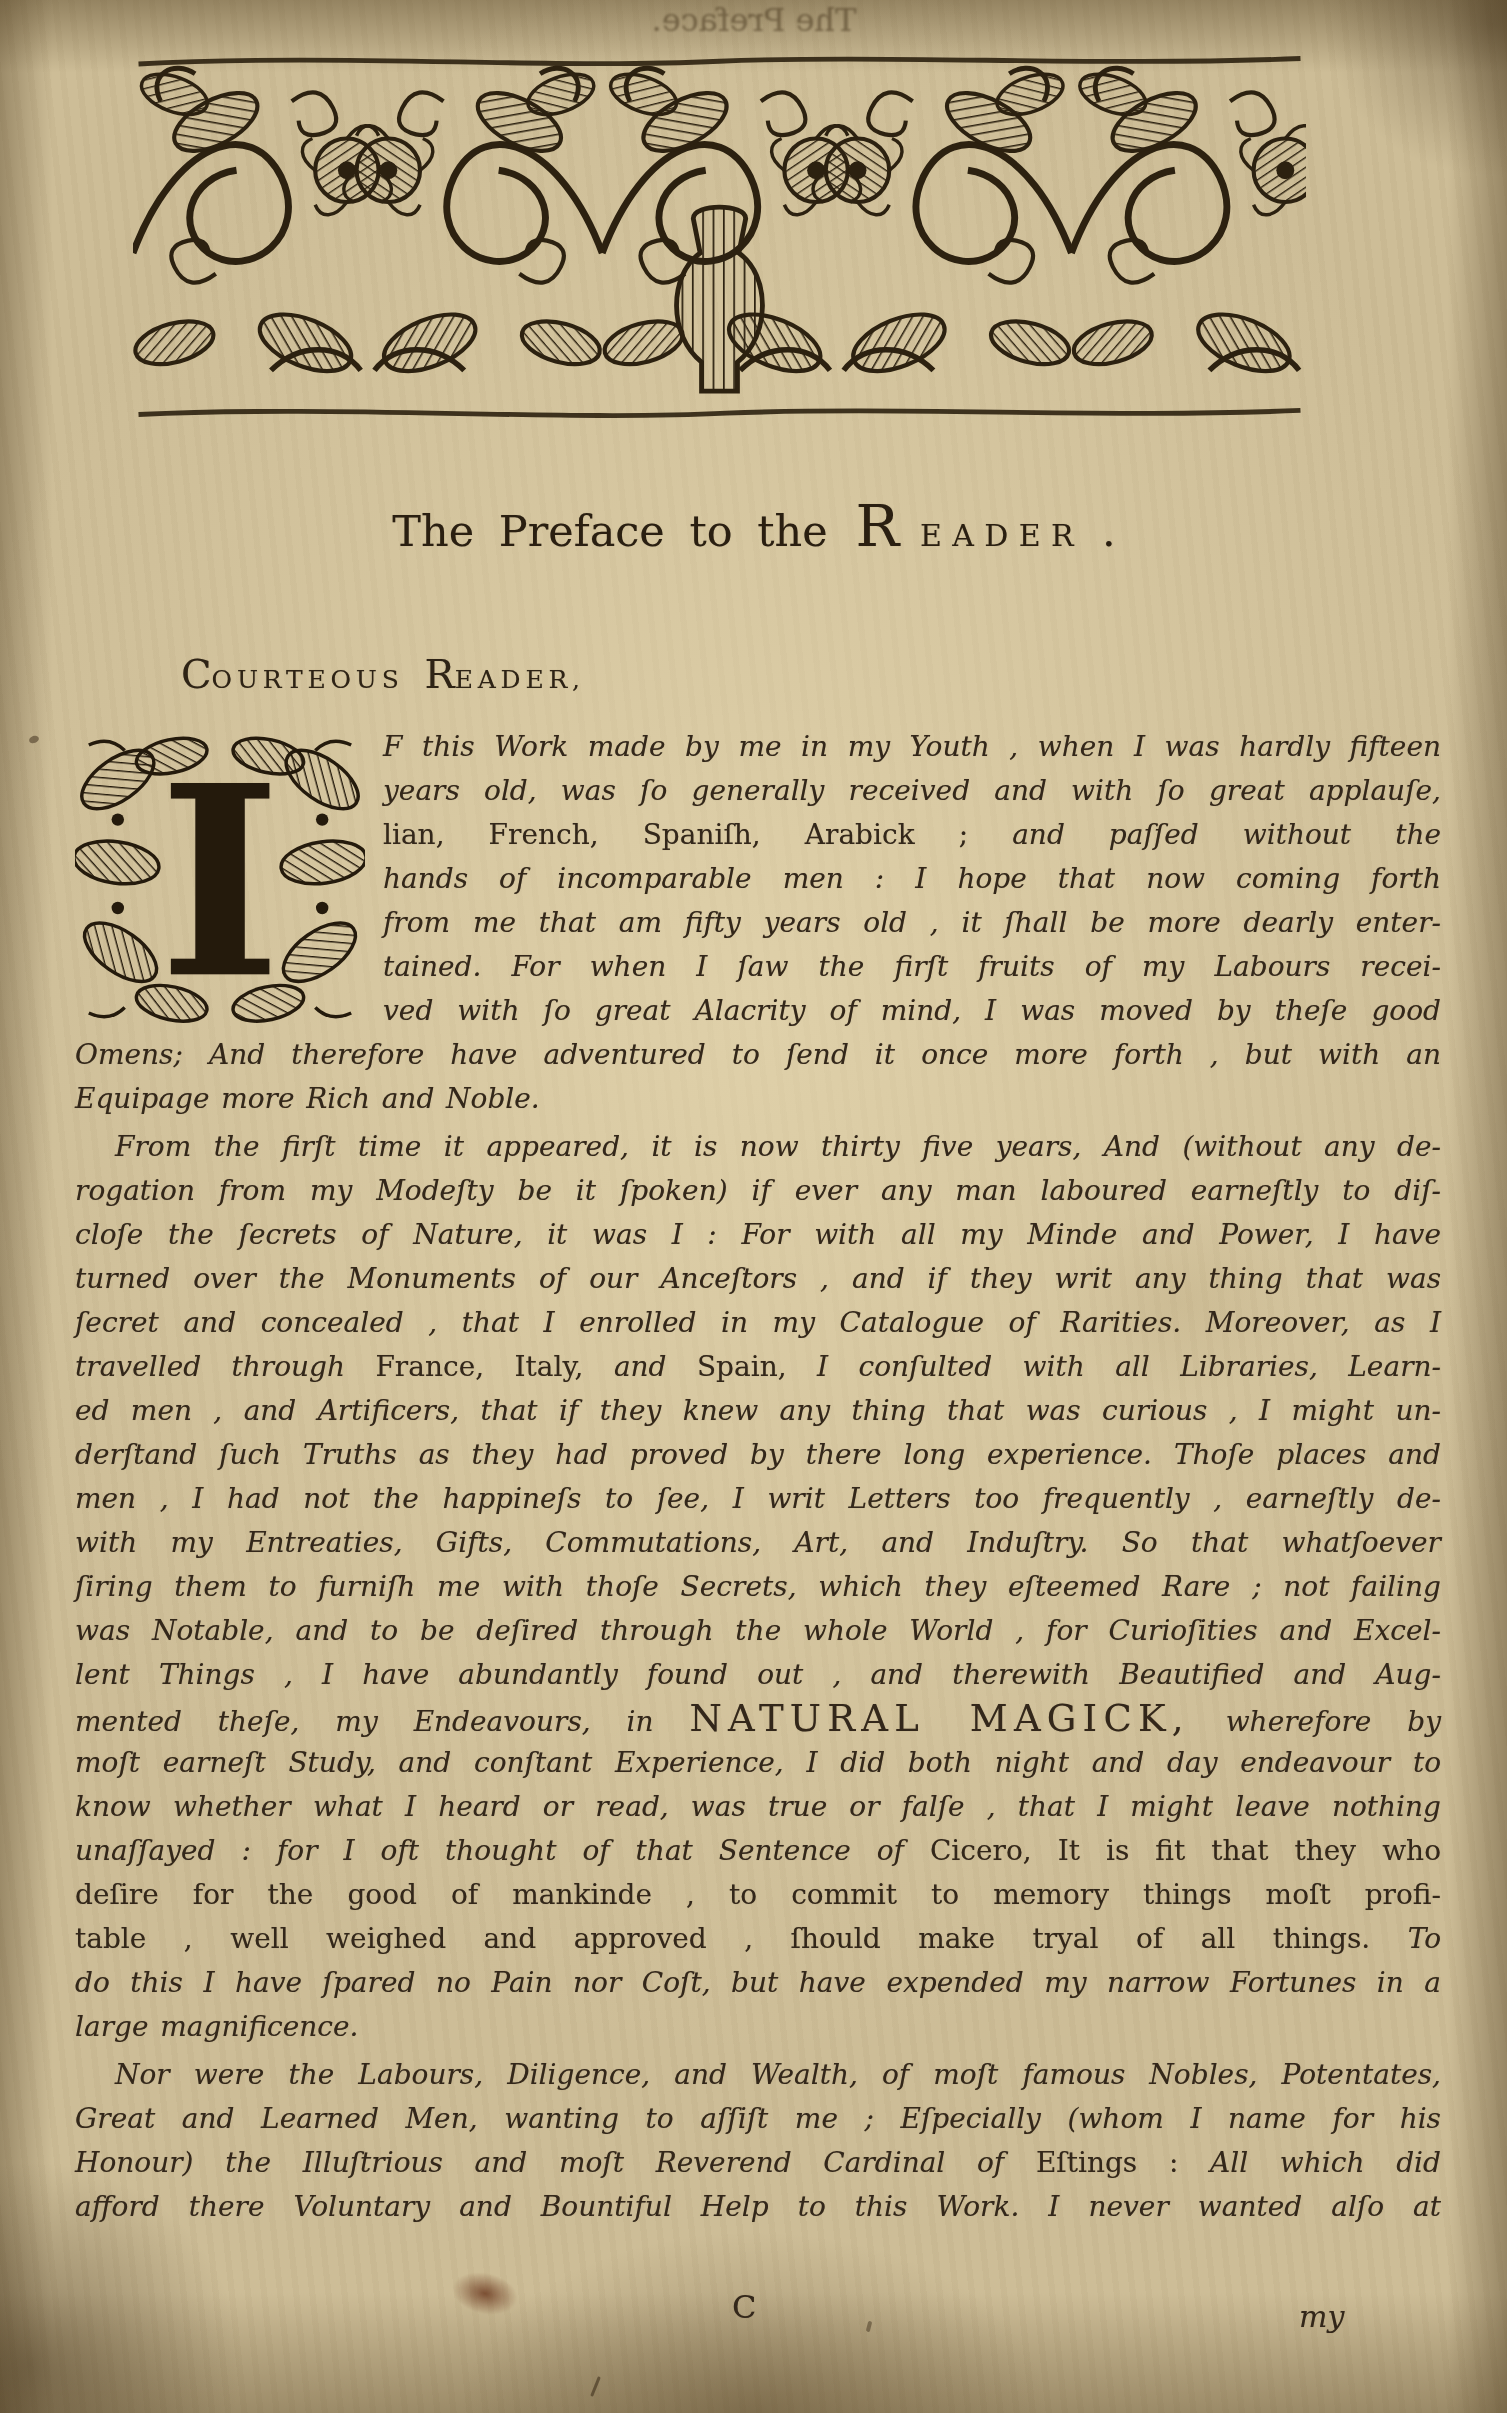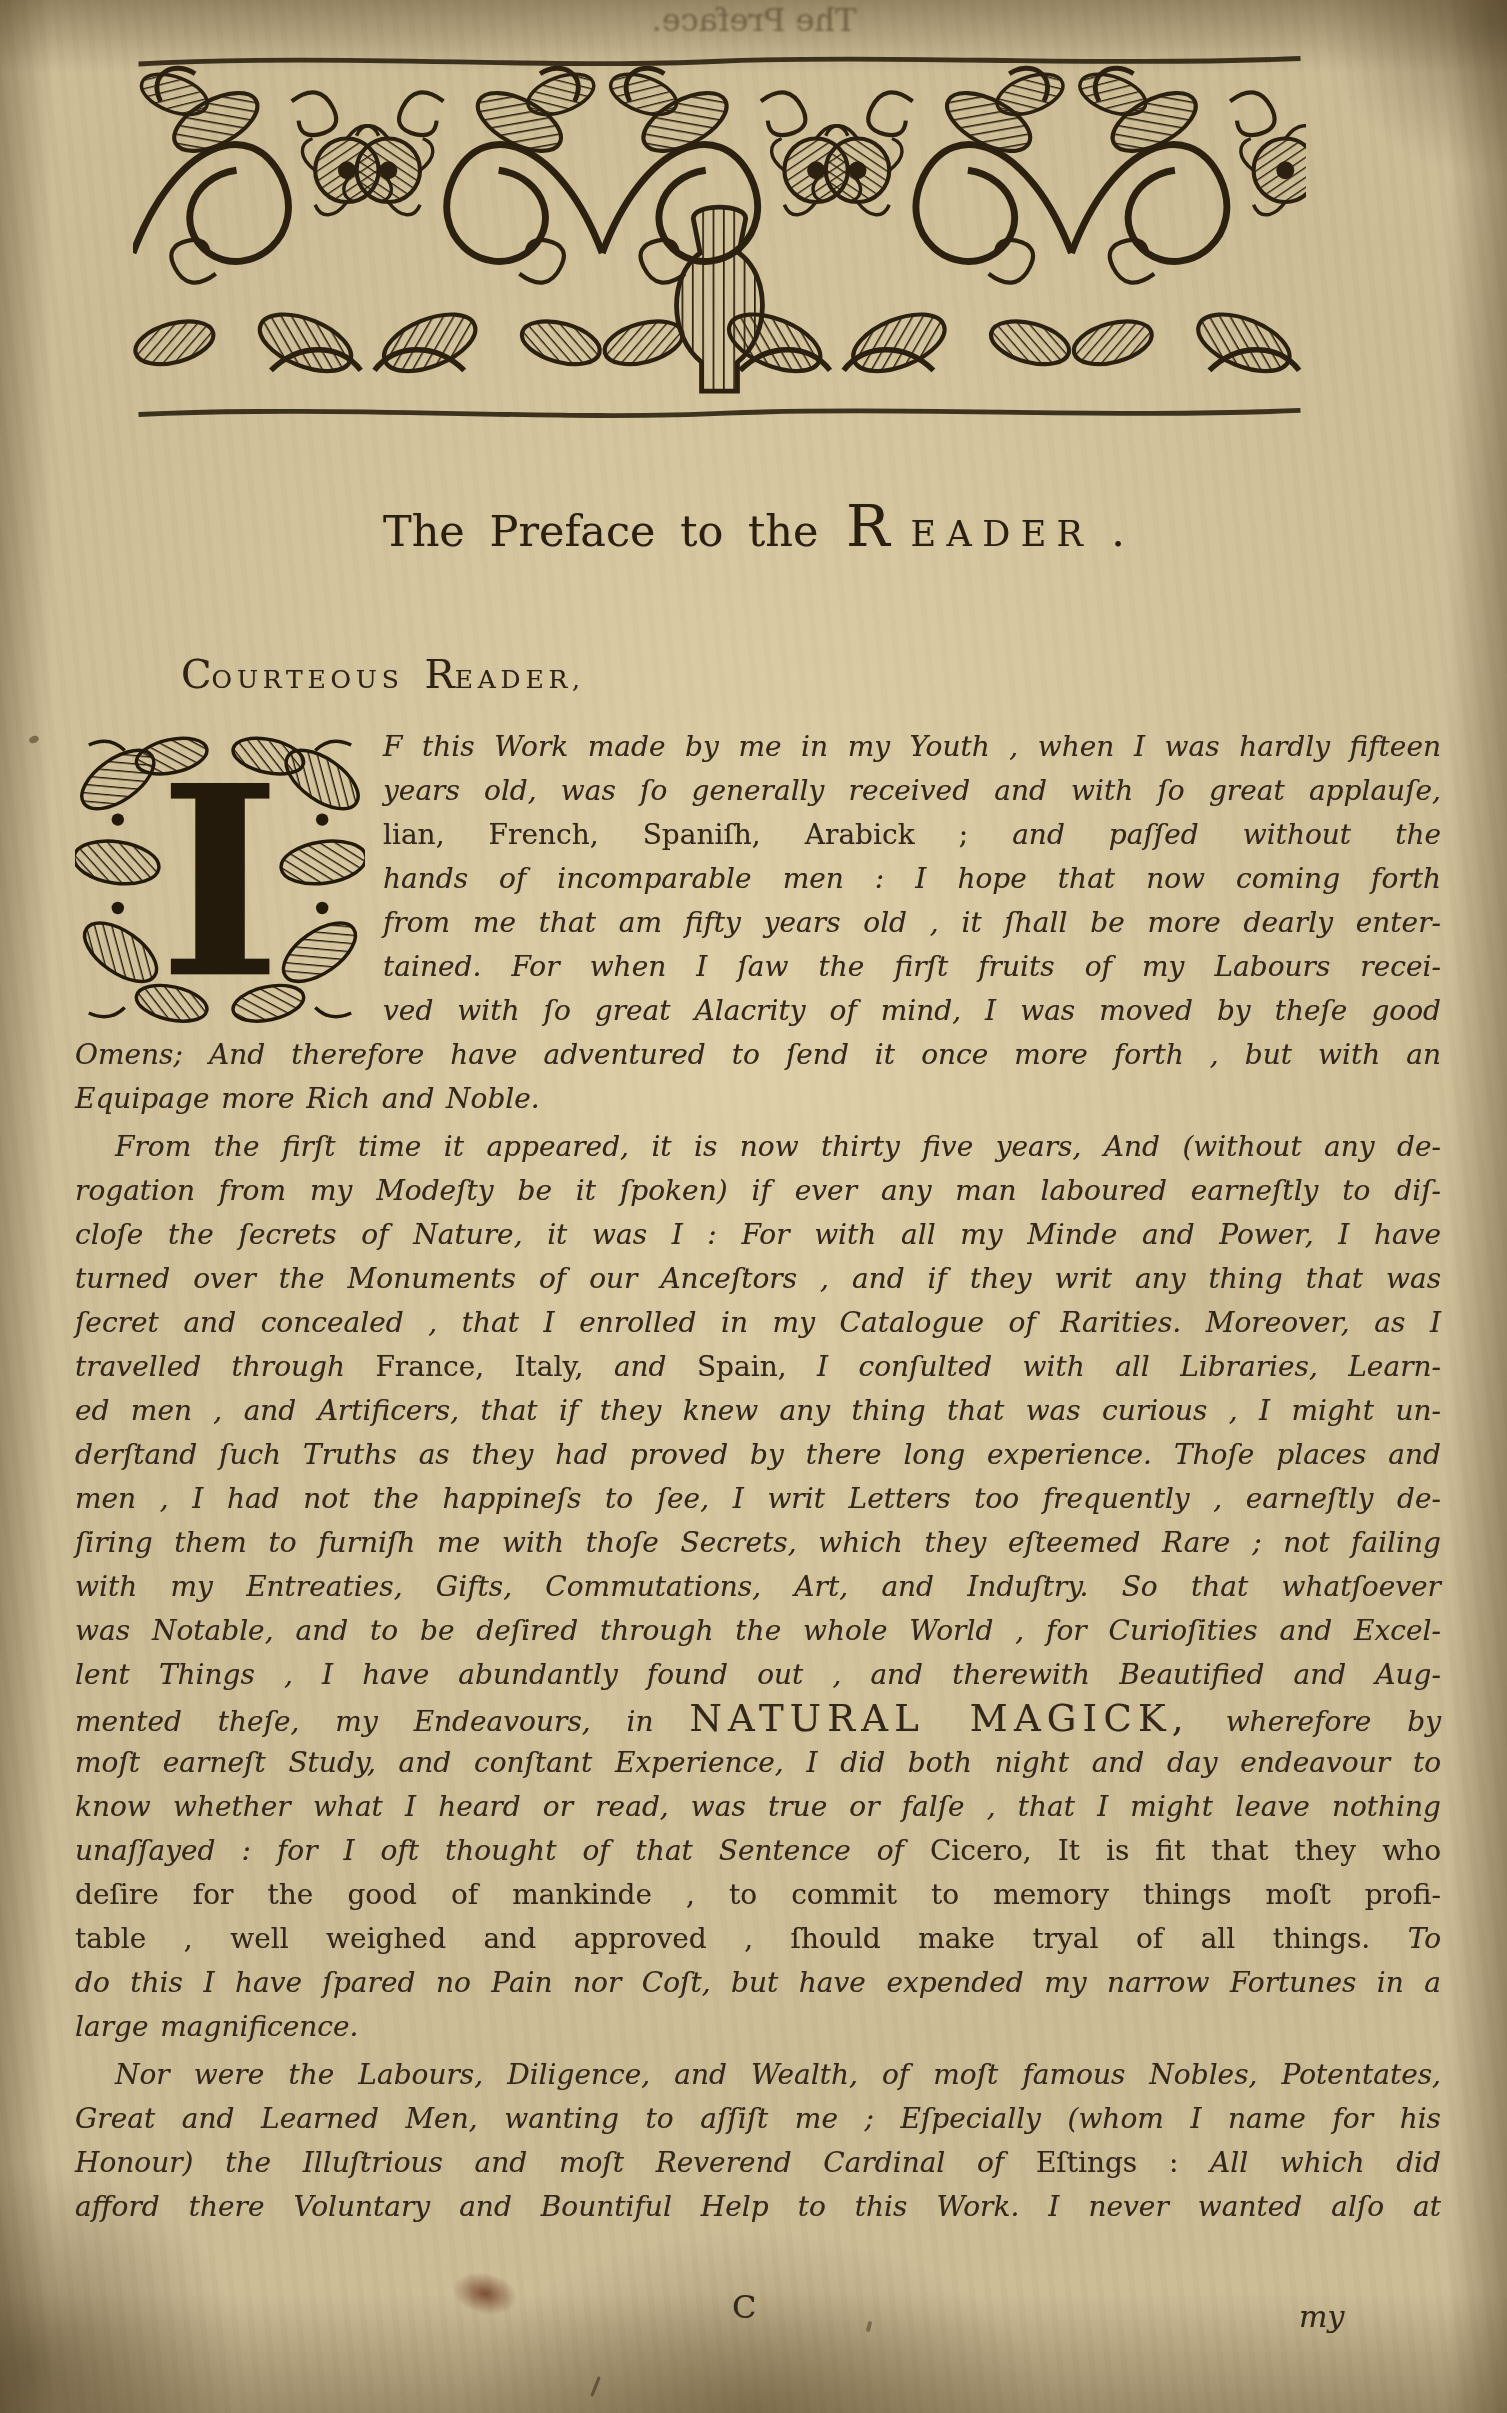--- a/index.html
+++ b/index.html
@@ -26,21 +26,21 @@
     font-size:32px;color:rgba(105,88,55,.5);filter:blur(1px);
     white-space:nowrap;
   }
   .ornament{position:absolute;left:133px;top:46px;width:1173px;height:381px;}
   .title{
     position:absolute;top:492px;left:0;width:100%;margin:0;text-align:center;
     font-weight:normal;color:#2a1f11;word-spacing:11px;
   }
   .t-lead{font-size:43px;}
   .t-cap{font-size:58px;margin-left:9.7px;}
-  .t-small{font-size:35px;letter-spacing:10.4px;margin-left:2.8px;}
+  .t-small{font-size:30px;letter-spacing:10.4px;margin-left:2.8px;}
   .t-period{font-size:43px;}
   .salutation{position:absolute;top:651px;left:181px;color:#2e2315;}
   .sal-cap{font-size:40px;}
   .sal-small{font-size:25px;letter-spacing:4.8px;}
   .sal-gap{margin-left:21px;}
   .body-text{
     position:absolute;left:75px;top:725px;width:1366px;
     font-size:28px;color:#33271a;word-spacing:2.8px;
   }
   .drop-cap{float:left;width:290px;height:296px;margin:5.5px 18px 3.5px 0;}
@@ -176,22 +176,22 @@
       <div class="para indent">
         <div class="line"><span class="seg-i">From the firſt time it appeared, it is now thirty five years, And (without any de-</span></div>
         <div class="line"><span class="seg-i">rogation from my Modeſty be it ſpoken) if ever any man laboured earneſtly to diſ-</span></div>
         <div class="line"><span class="seg-i">cloſe the ſecrets of Nature, it was I : For with all my Minde and Power, I have</span></div>
         <div class="line"><span class="seg-i">turned over the Monuments of our Anceſtors , and if they writ any thing that was</span></div>
         <div class="line"><span class="seg-i">ſecret and concealed , that I enrolled in my Catalogue of Rarities. Moreover, as I</span></div>
         <div class="line"><span class="seg-i">travelled through </span><span class="seg-r">France, Italy, </span><span class="seg-i">and </span><span class="seg-r">Spain, </span><span class="seg-i">I conſulted with all Libraries, Learn-</span></div>
         <div class="line"><span class="seg-i">ed men , and Artificers, that if they knew any thing that was curious , I might un-</span></div>
         <div class="line"><span class="seg-i">derſtand ſuch Truths as they had proved by there long experience. Thoſe places and</span></div>
         <div class="line"><span class="seg-i">men , I had not the happineſs to ſee, I writ Letters too frequently , earneſtly de-</span></div>
+        <div class="line"><span class="seg-i">with my Entreaties, Gifts, Commutations, Art, and Induſtry. So that whatſoever</span></div>
         <div class="line"><span class="seg-i">ſiring them to furniſh me with thoſe Secrets, which they eſteemed Rare ; not failing</span></div>
-        <div class="line"><span class="seg-i">with my Entreaties, Gifts, Commutations, Art, and Induſtry. So that whatſoever</span></div>
         <div class="line"><span class="seg-i">was Notable, and to be deſired through the whole World , for Curioſities and Excel-</span></div>
         <div class="line"><span class="seg-i">lent Things , I have abundantly found out , and therewith Beautified and Aug-</span></div>
         <div class="line"><span class="seg-i">mented theſe, my Endeavours, in </span><span class="seg-c">NATURAL MAGICK,</span><span class="seg-i"> wherefore by</span></div>
         <div class="line"><span class="seg-i">moſt earneſt Study, and conſtant Experience, I did both night and day endeavour to</span></div>
         <div class="line"><span class="seg-i">know whether what I heard or read, was true or falſe , that I might leave nothing</span></div>
         <div class="line"><span class="seg-i">unaſſayed : for I oft thought of that Sentence of </span><span class="seg-r">Cicero, It is fit that they who</span></div>
         <div class="line"><span class="seg-r">deſire for the good of mankinde , to commit to memory things moſt profi-</span></div>
         <div class="line"><span class="seg-r">table , well weighed and approved , ſhould make tryal of all things. </span><span class="seg-i">To</span></div>
         <div class="line"><span class="seg-i">do this I have ſpared no Pain nor Coſt, but have expended my narrow Fortunes in a</span></div>
         <div class="line nj"><span class="seg-i">large magnificence.</span></div>

